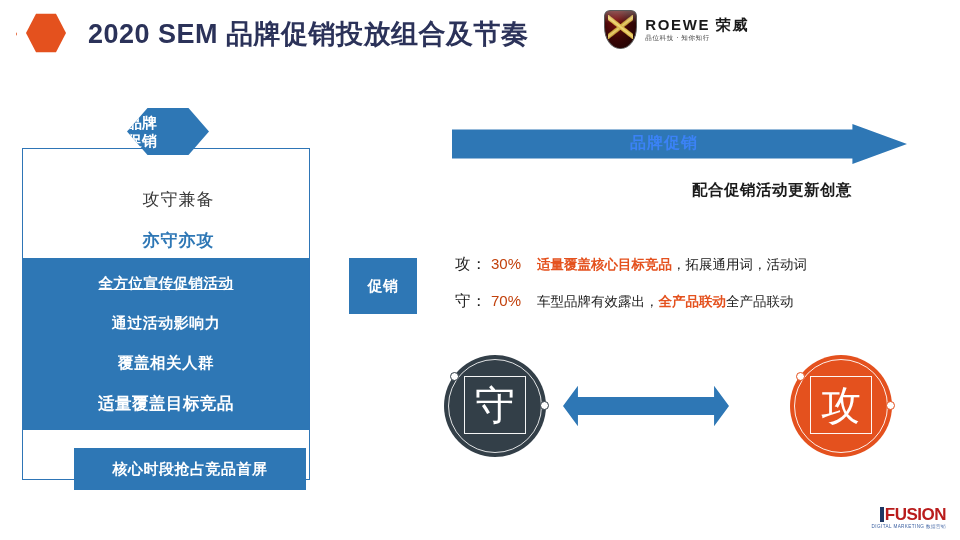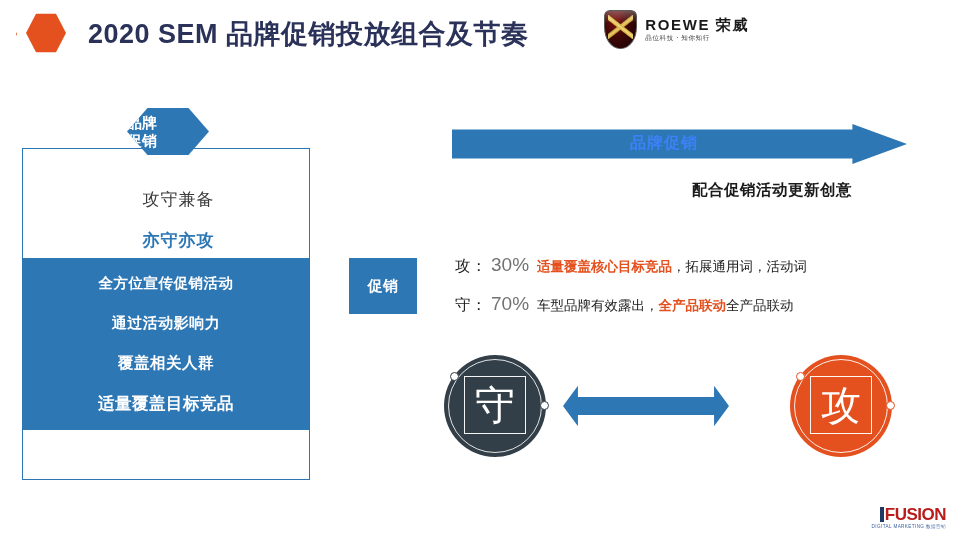--- a/index.html
+++ b/index.html
@@ -159,21 +159,21 @@
     padding: 6px 0;
     box-sizing: border-box;
   }
   .funnel-row {
     color: #ffffff;
     font-weight: bold;
     text-align: center;
     letter-spacing: 0.5px;
     line-height: 1;
   }
-  .fr-0 { font-size: 14.5px; }
+  .fr-0 { font-size: 14.5px; text-decoration: underline; }
   .fr-1 { font-size: 15px; }
   .fr-2 { font-size: 15.5px; }
   .fr-3 { font-size: 16.5px; }
 
   #funnel-bottom-box {
     position: absolute;
     left: 52px; top: 300px;
     width: 232px; height: 42px;
     background: #2E77B5;
     color: #ffffff;
@@ -244,22 +244,22 @@
     align-items: baseline;
     margin-bottom: 16px;
     white-space: nowrap;
   }
   .split-key {
     font-size: 15.5px;
     color: #1a1a1a;
     letter-spacing: 0.5px;
   }
   .split-pct {
-    font-size: 19px;
-    color: #737373;
+    font-size: 15px;
+    color: #c2410c;
     margin-left: 4px;
     min-width: 46px;
   }
   .split-desc {
     font-size: 13.5px;
     color: #1a1a1a;
   }
   .hl { color: #E4511E; font-weight: bold; }
 
   
@@ -384,20 +384,21 @@
     <div class="funnel-sub2">亦守亦攻</div>
   </div>
 
   <div id="funnel-blue">
     <div class="funnel-row fr-0">全方位宣传促销活动</div>
     <div class="funnel-row fr-1">通过活动影响力</div>
     <div class="funnel-row fr-2">覆盖相关人群</div>
     <div class="funnel-row fr-3">适量覆盖目标竞品</div>
   </div>
 
+  <div id="funnel-bottom-box">核心时段抢占竞品首屏</div>
 </div>
 
 <div id="brand-arrow">
   <div class="arrow-shape"></div>
   <div class="arrow-label">品牌促销</div>
 </div>
 
 <div id="creative-line">配合促销活动更新创意</div>
 
 <div id="promo-box">促销</div>

